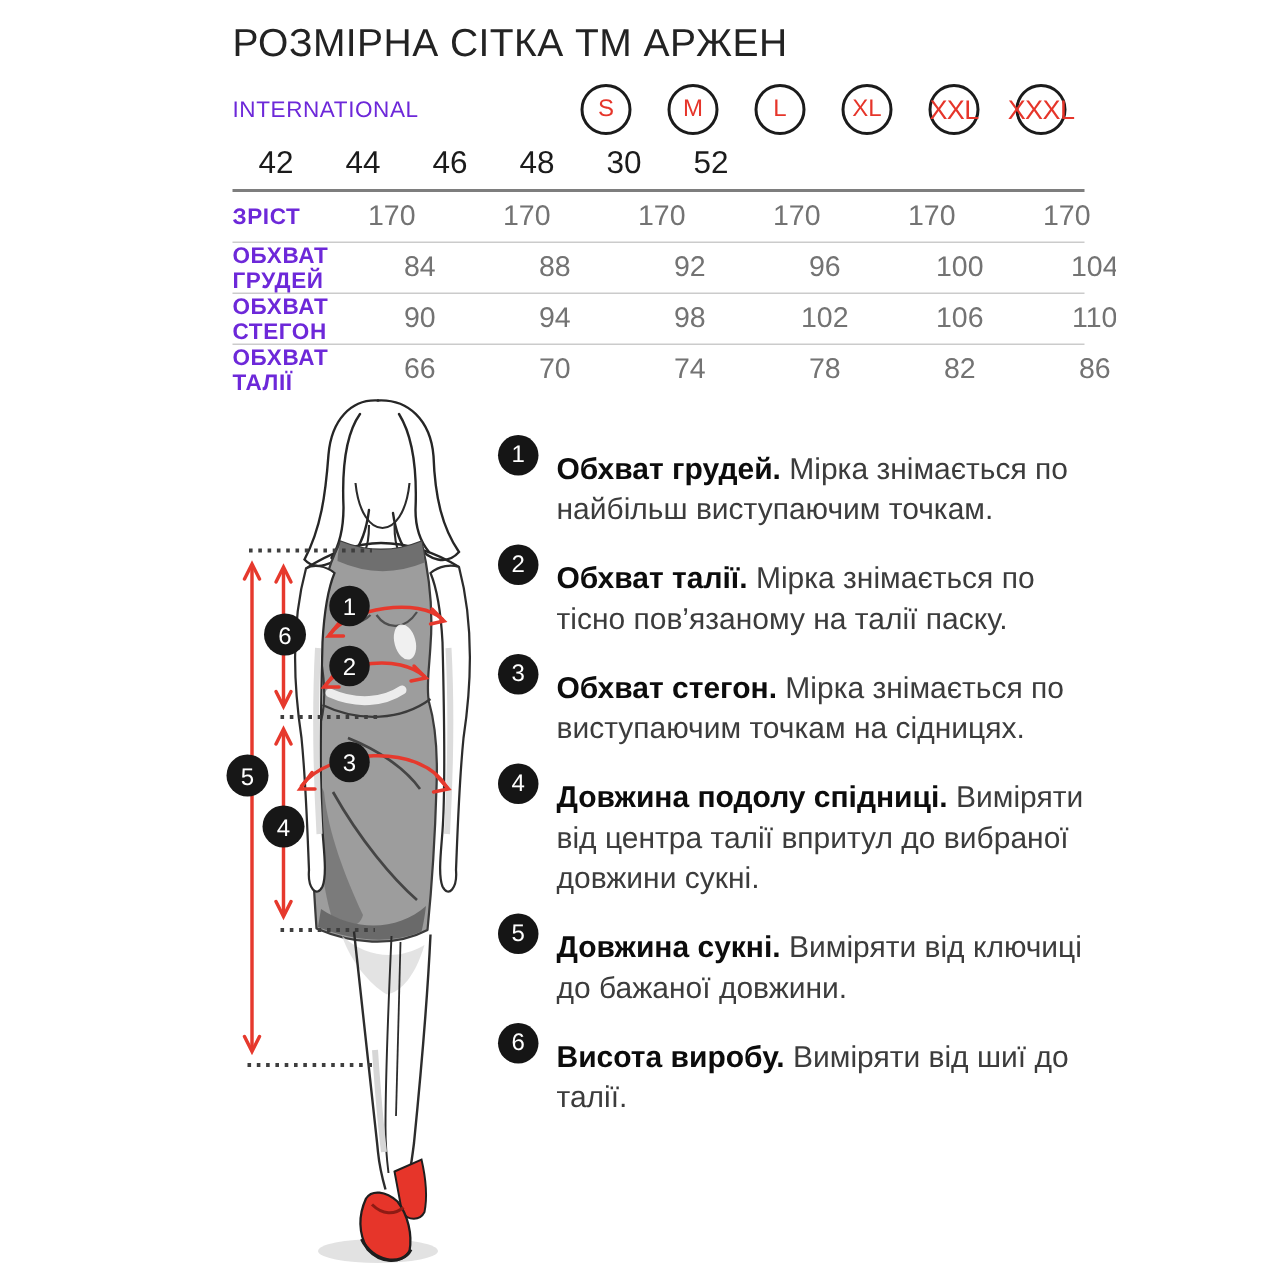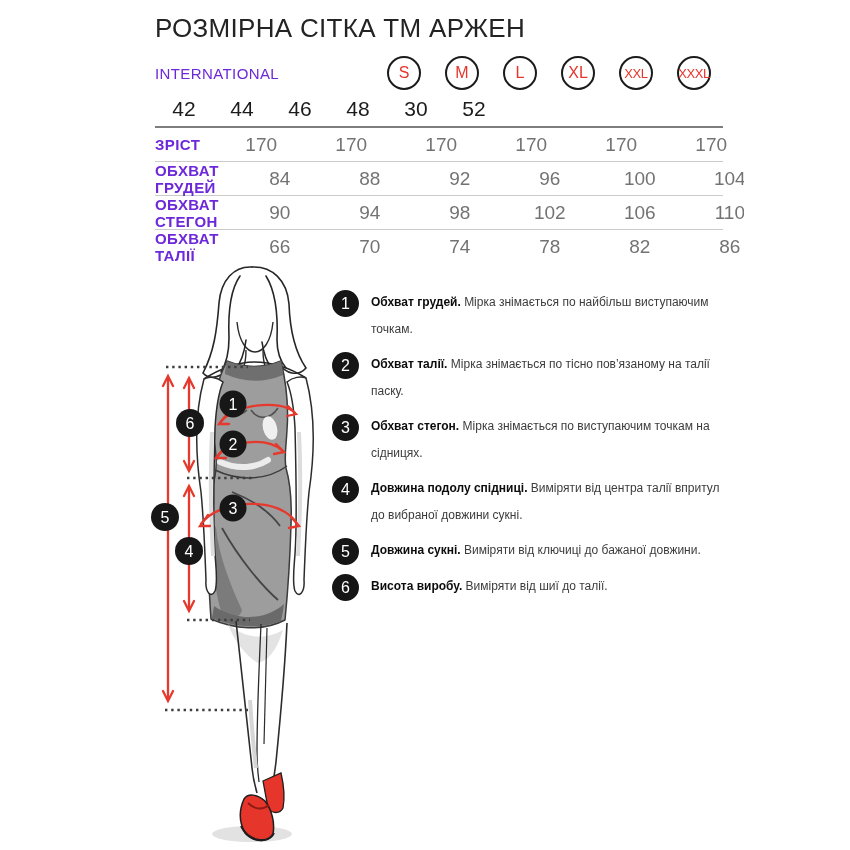--- a/index.html
+++ b/index.html
@@ -19,34 +19,34 @@
   .trow .cell { width:58px; text-align:center; flex:none; display:flex; justify-content:center; }
   .row-intl { height:38px; }
   .row-ukr  { height:34px; }
   .row-meas { height:33px;gap:32px; }
   .row-meas .lbl { font-weight:700; font-size:15px; }
   .size-badge {
     width:34px; height:34px; border:2px solid #1b1b1b; border-radius:50%;
     display:flex; align-items:center; justify-content:center;
     color:#e6352a; font-size:16px; white-space:nowrap; background:#fff;
   }
-  .size-badge.small { font-size:13px; letter-spacing:-0.4px;text-align:right; }
+  .size-badge.small { font-size:18px; letter-spacing:-0.4px;text-align:right; }
   .ukr-num { font-size:21px; color:#1b1b1b; }
   .val { font-size:19px; color:#737373; }
   .divider { border-top:1px solid #cbcbcb; }
   .divider.strong { border-top:2px solid #7e7e7e; }
   
   .mlist { position:absolute; left:332px; top:289px; width:400px; }
   .mitem { display:flex; gap:12px; margin-bottom:8px; }
   .mnum {
     flex:none; width:27px; height:27px; border-radius:50%; background:#151515;
     color:#fff; display:flex; align-items:center; justify-content:center;
     font-size:16px; margin-top:1px;
   }
-  .mtext { width:368px; font-size:12px; line-height:27px; color:#3c3c3c; }
+  .mtext { width:368px; font-size:20px; line-height:27px; color:#3c3c3c;margin-top:11px; }
   .mterm { font-weight:700; color:#0c0c0c; }
   
   .figure-svg { position:absolute; left:130px; top:262px; width:215px; height:588px; }
   .figure-svg text {
     font-family:"Liberation Sans", sans-serif; font-size:16px; fill:#ffffff;
     text-anchor:middle;
   }
 </style>
 </head>
 <body>

